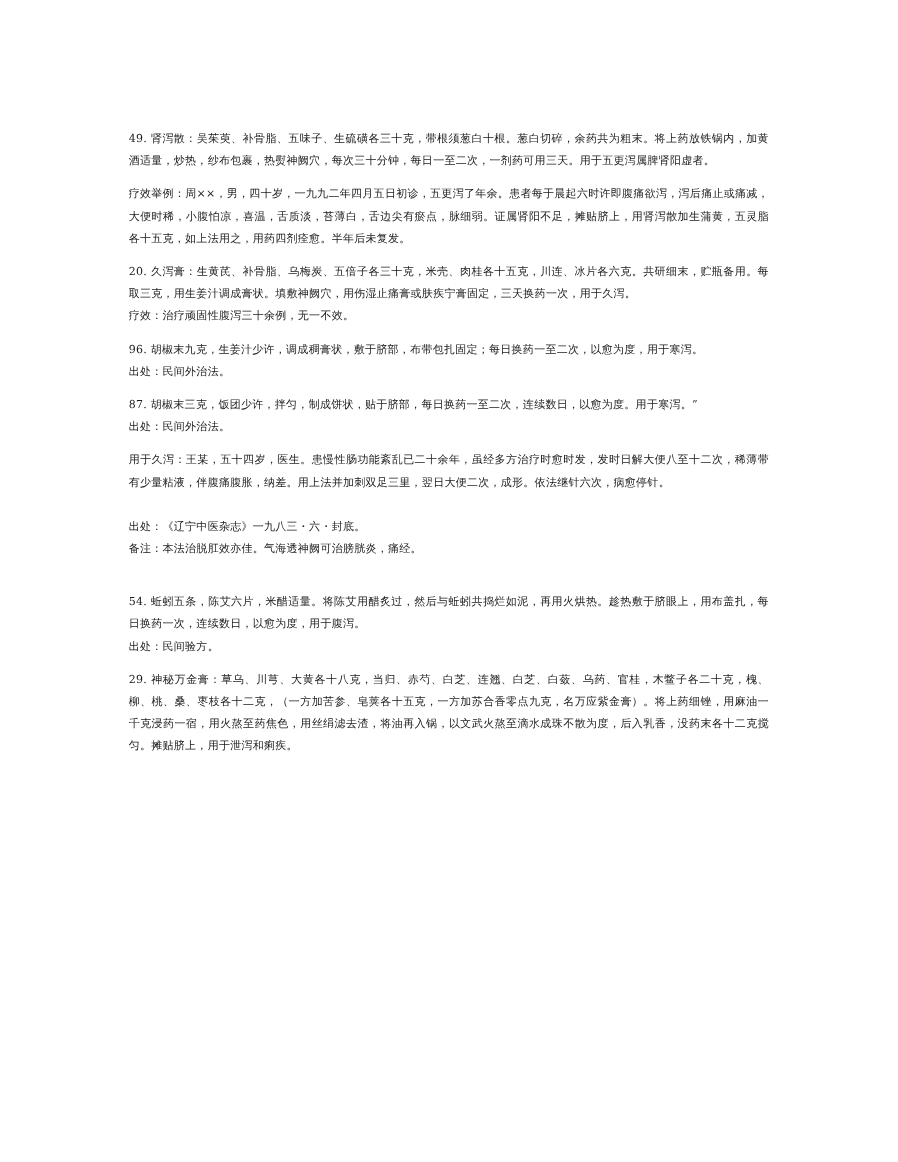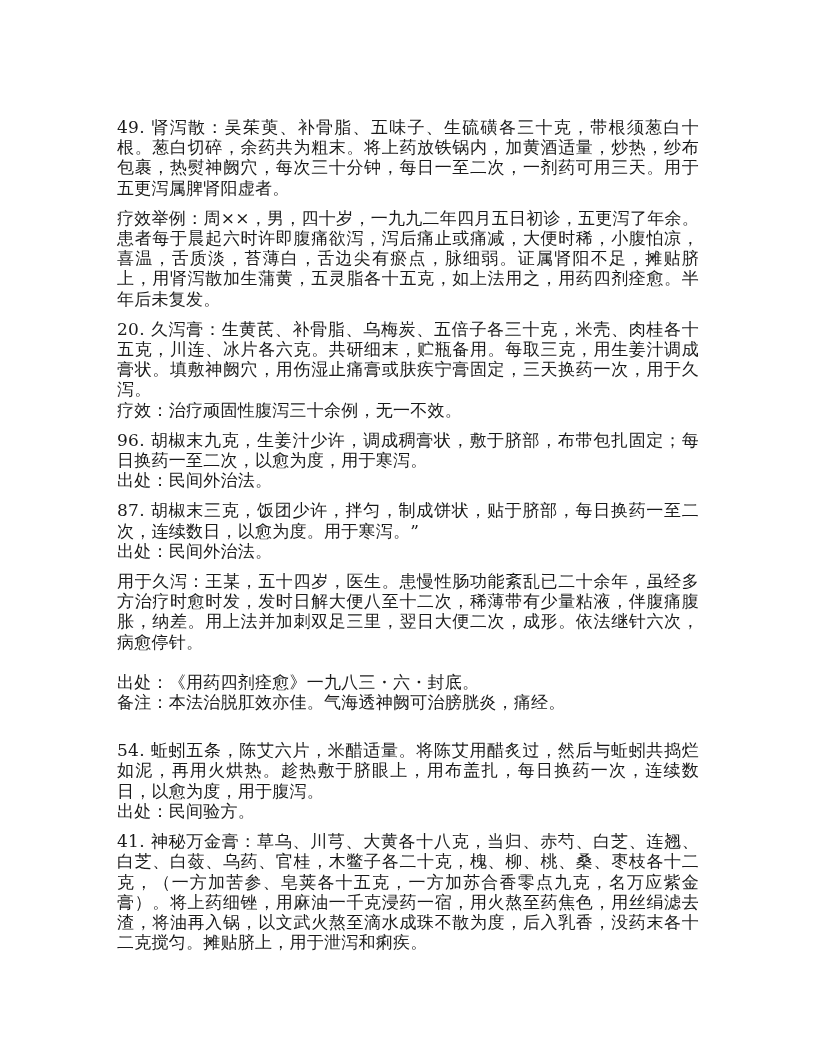--- a/index.html
+++ b/index.html
@@ -3,21 +3,21 @@
 <meta charset="utf-8">
 <style>
   html, body { margin: 0; padding: 0; background: #ffffff; }
   body { width: 816px; height: 1056px; position: relative; overflow: hidden; }
   .page {
     position: absolute;
     left: 117px;
     top: 117px;
     width: 582px;
     font-family: "DejaVu Serif", "Liberation Serif", serif;
-    font-size: 17px;
+    font-size: 10px;
     line-height: 20.2px;
     color: #1a1a1a;
     letter-spacing: 0.25px;
   }
   .para { margin: 0 0 10px 0; text-align: justify; text-justify: inter-character; }
   .para.gap-lg { margin-top: 28px; }
   .line { display: block; }
 </style>
 </head>
 <body>
@@ -45,27 +45,27 @@
   <p class="para">
     <span class="line">87. 胡椒末三克，饭团少许，拌匀，制成饼状，贴于脐部，每日换药一至二次，连续数日，以愈为度。用于寒泻。”</span>
     <span class="line">出处：民间外治法。</span>
   </p>
 
   <p class="para">
     <span class="line">用于久泻：王某，五十四岁，医生。患慢性肠功能紊乱已二十余年，虽经多方治疗时愈时发，发时日解大便八至十二次，稀薄带有少量粘液，伴腹痛腹胀，纳差。用上法并加刺双足三里，翌日大便二次，成形。依法继针六次，病愈停针。</span>
   </p>
 
   <p class="para" style="margin-top:20px;">
-    <span class="line">出处：《用药四剂痊愈》一九八三・六・封底。</span>
+    <span class="line">出处：《辽宁中医杂志》一九八三・六・封底。</span>
     <span class="line">备注：本法治脱肛效亦佳。气海透神阙可治膀胱炎，痛经。</span>
   </p>
 
   <p class="para gap-lg">
     <span class="line">54. 蚯蚓五条，陈艾六片，米醋适量。将陈艾用醋炙过，然后与蚯蚓共捣烂如泥，再用火烘热。趁热敷于脐眼上，用布盖扎，每日换药一次，连续数日，以愈为度，用于腹泻。</span>
     <span class="line">出处：民间验方。</span>
   </p>
 
 
   <p class="para">
-    <span class="line">41. 神秘万金膏：草乌、川芎、大黄各十八克，当归、赤芍、白芝、连翘、白芝、白蔹、乌药、官桂，木鳖子各二十克，槐、柳、桃、桑、枣枝各十二克，（一方加苦参、皂荚各十五克，一方加苏合香零点九克，名万应紫金膏）。将上药细锉，用麻油一千克浸药一宿，用火熬至药焦色，用丝绢滤去渣，将油再入锅，以文武火熬至滴水成珠不散为度，后入乳香，没药末各十二克搅匀。摊贴脐上，用于泄泻和痢疾。</span>
+    <span class="line">29. 神秘万金膏：草乌、川芎、大黄各十八克，当归、赤芍、白芝、连翘、白芝、白蔹、乌药、官桂，木鳖子各二十克，槐、柳、桃、桑、枣枝各十二克，（一方加苦参、皂荚各十五克，一方加苏合香零点九克，名万应紫金膏）。将上药细锉，用麻油一千克浸药一宿，用火熬至药焦色，用丝绢滤去渣，将油再入锅，以文武火熬至滴水成珠不散为度，后入乳香，没药末各十二克搅匀。摊贴脐上，用于泄泻和痢疾。</span>
   </p>
 
 </div>
 
 </body></html>

